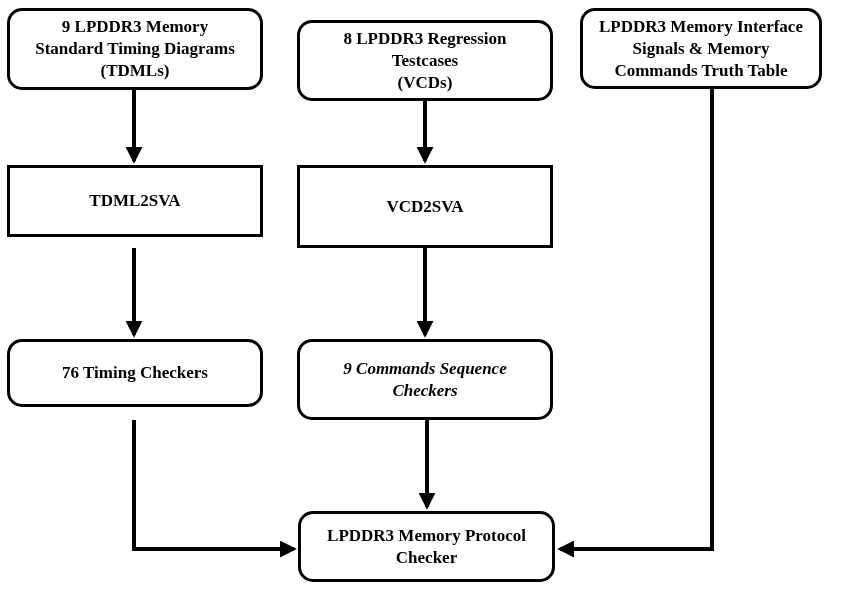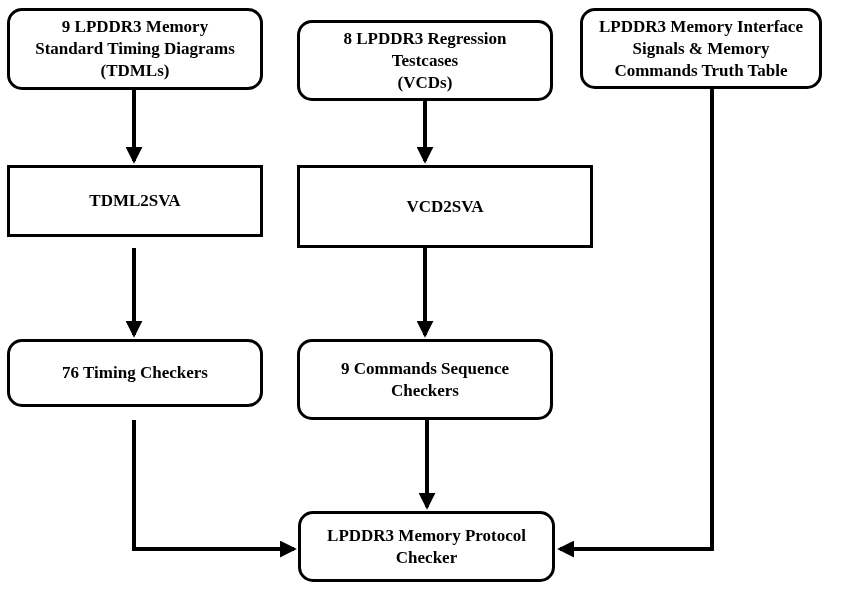--- a/index.html
+++ b/index.html
@@ -40,24 +40,24 @@
   }
   .terminal { border-radius: 15px; }
   .process  { border-radius: 0; }
 
   
   #node-tdml-sources   { left: 7px;   top: 8px;  width: 256px; height: 82px; }
   #node-vcd-sources    { left: 297px; top: 20px;  width: 256px; height: 81px; }
   #node-truth-table    { left: 580px; top: 8px;  width: 242px; height: 81px; }
   
   #node-tdml2sva       { left: 7px;   top: 165px; width: 256px; height: 72px; }
-  #node-vcd2sva        { left: 297px; top: 165px; width: 296px; height: 83px; }
+  #node-vcd2sva        { left: 297px; top: 165px; width: 256px; height: 83px; }
   
   #node-timing-checkers  { left: 7px;   top: 339px; width: 256px; height: 68px; }
-  #node-command-checkers { left: 297px; top: 339px; width: 256px; height: 81px; }
+  #node-command-checkers { left: 297px; top: 339px; width: 256px; height: 81px; font-style: italic; }
   
   #node-protocol-checker { left: 298px; top: 511px; width: 257px; height: 71px; }
 </style>
 </head>
 <body>
 
 <div id="canvas">
 
   <svg id="connector-layer" viewBox="0 0 848 602" xmlns="http://www.w3.org/2000/svg">
     <defs>

